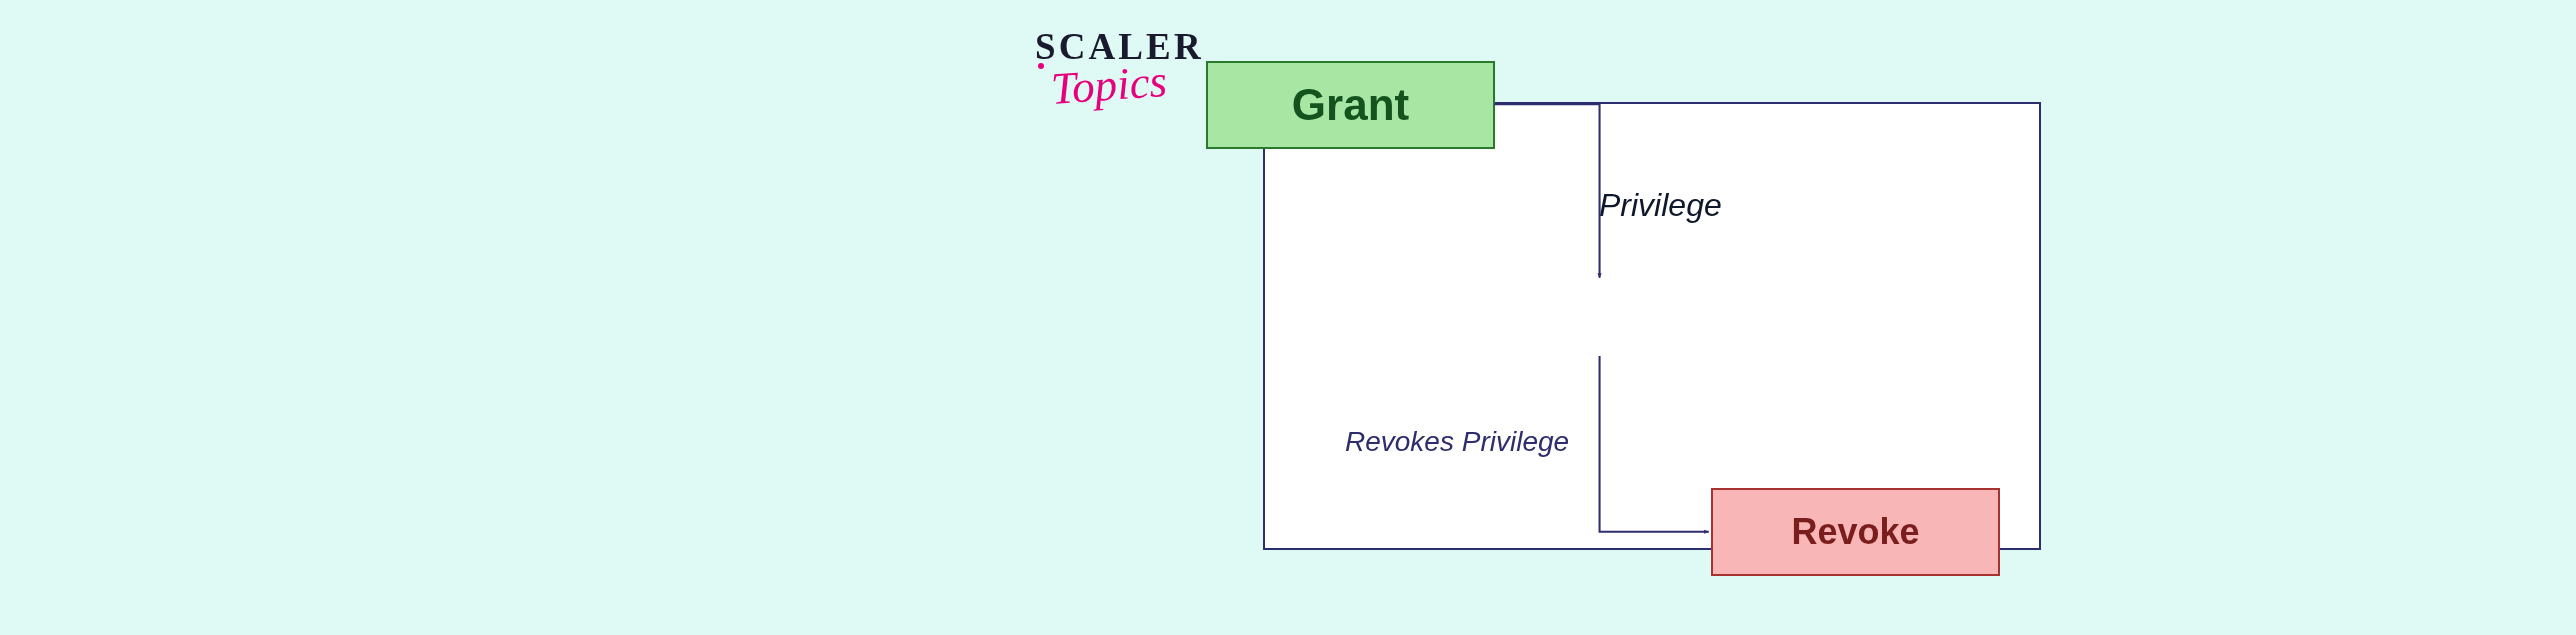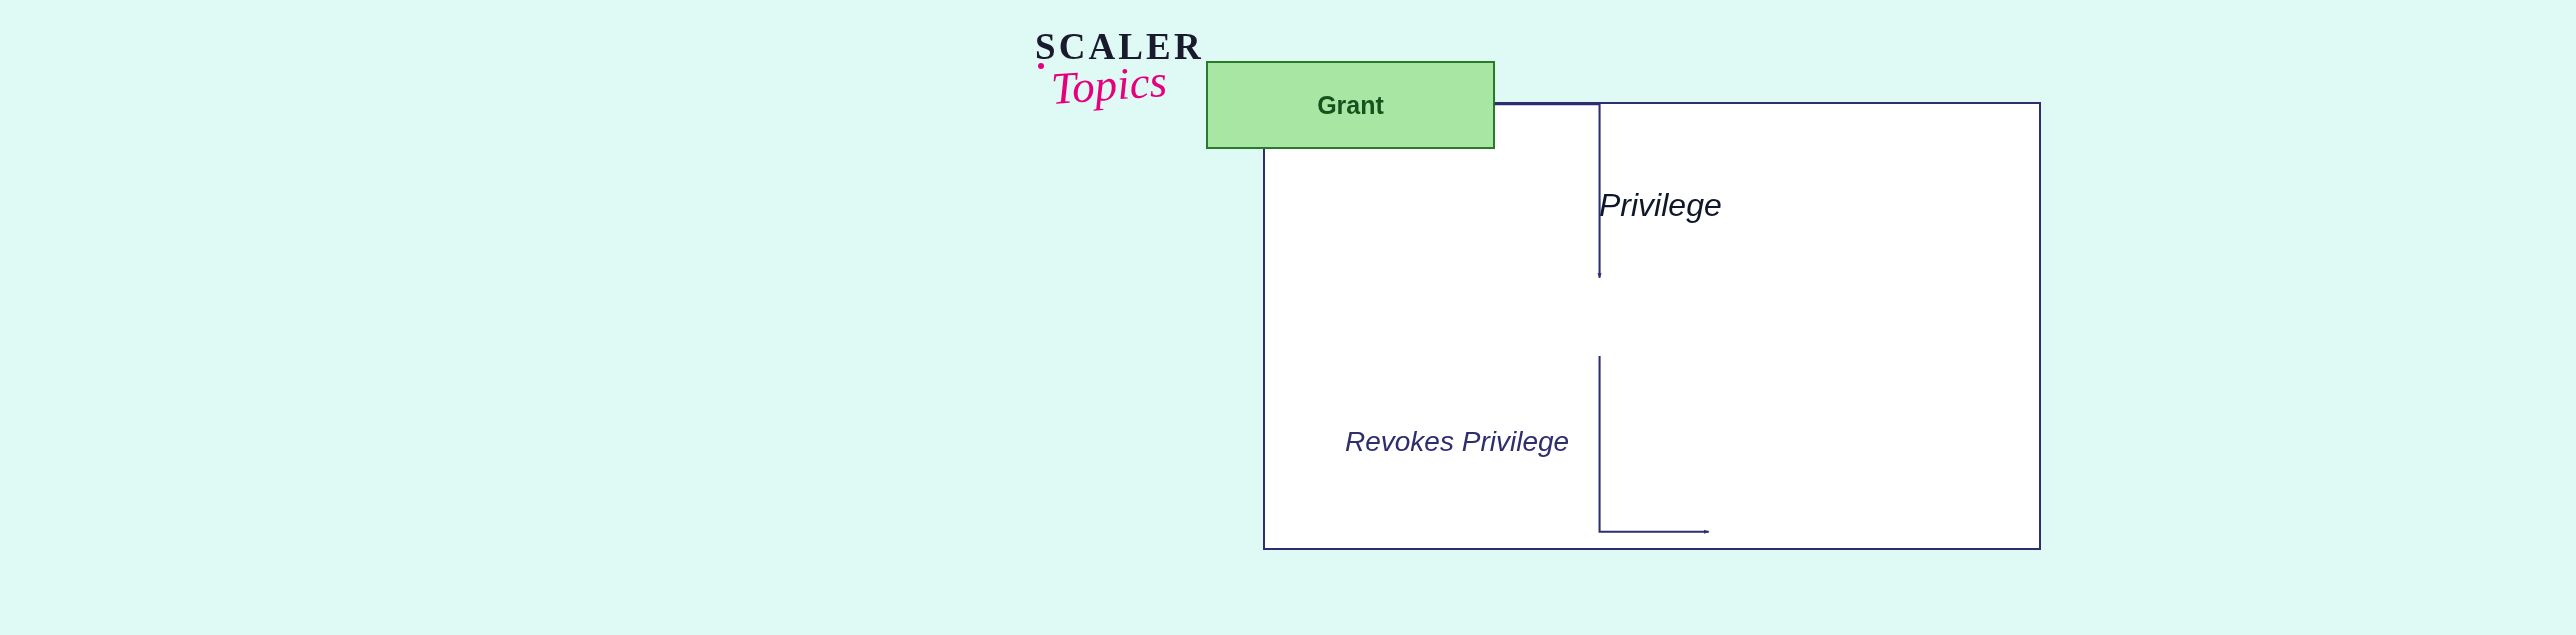--- a/index.html
+++ b/index.html
@@ -68,21 +68,21 @@
     position: absolute;
     left: 175px;
     top: 52px;
     width: 289px;
     height: 88px;
     background: #a8e6a3;
     border: 2.1px solid #2b7a2b;
     display: flex;
     align-items: center;
     justify-content: center;
-    font-size: 25px;
+    font-size: 44px;
     font-weight: 700;
     color: #14531d;
   }
 
   .box-db {
     position: absolute;
     left: 428px;
     top: 271px;
     width: 289px;
     height: 76px;
@@ -149,20 +149,23 @@
     <span class="logo-topics">Topics</span>
   </div>
 
   <div class="frame"></div>
 
   <div class="box-grant">
     <span>Grant</span>
   </div>
 
 
+  <div class="box-revoke">
+    <span>Revoke</span>
+  </div>
 
   <div class="label-privilege">Privilege</div>
   <div class="label-revokes">Revokes Privilege</div>
 
   <svg class="connectors" viewBox="0 0 2000 1200" width="1030" height="618">
     <defs>
       <marker id="arrow" markerWidth="14" markerHeight="14" refX="11" refY="6" orient="auto" markerUnits="userSpaceOnUse">
         <path d="M2,2 L12,6 L2,10 Z" fill="#2e2e6f"></path>
       </marker>
     </defs>

